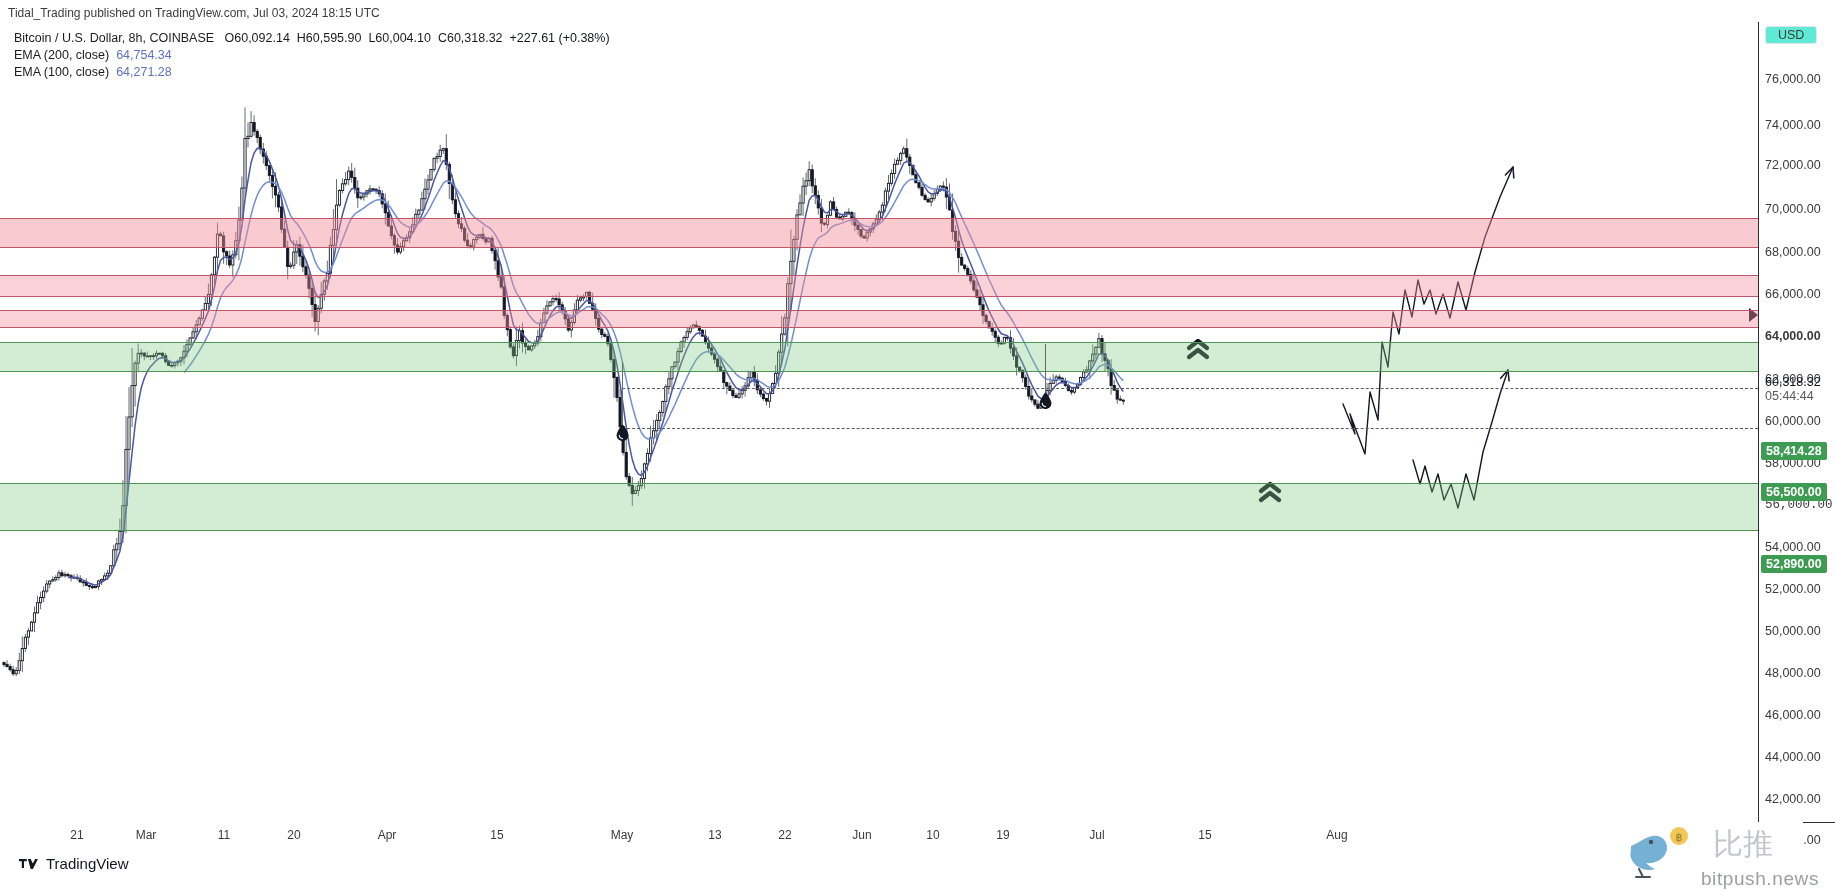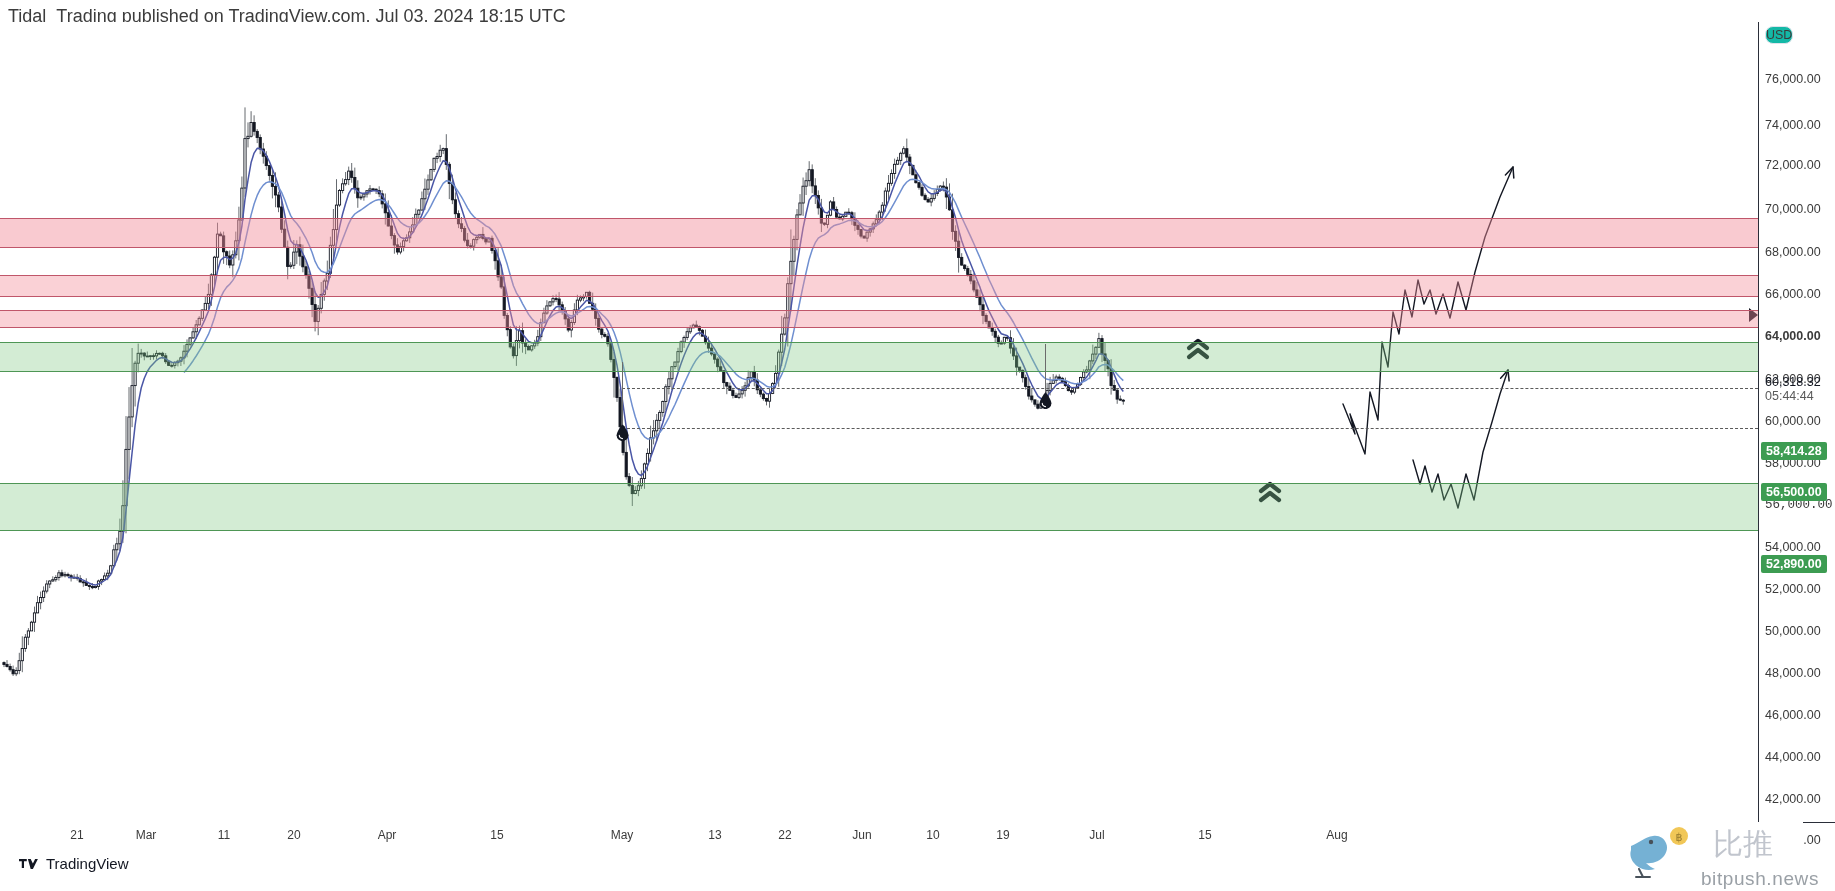--- a/index.html
+++ b/index.html
@@ -3,39 +3,39 @@
 <meta charset="utf-8">
 <style>
   html,body{margin:0;padding:0;background:#ffffff;}
   body{width:1835px;height:891px;overflow:hidden;
        font-family:"Liberation Sans","DejaVu Sans",sans-serif;
        color:#131722;-webkit-font-smoothing:antialiased;}
 
   #app{position:relative;width:1835px;height:891px;background:#fff;}
 
   
-  .publisher{position:absolute;left:8px;top:6px;font-size:18px;color:#3c3c3c;white-space:nowrap;}
+  .publisher{position:absolute;left:8px;top:6px;font-size:12px;color:#3c3c3c;white-space:nowrap;}
 
   
   .legend{position:absolute;left:14px;top:30px;line-height:17px;white-space:nowrap;}
   .legend .row{font-size:12.5px;color:#1c1c1c;}
   .legend .ema-val{color:#5c72c4;}
   .legend .pos{color:#131722;}
 
   
   #plot{position:absolute;left:0;top:22px;width:1758px;height:800px;overflow:hidden;background:#fff;
         border-bottom:1px solid #2a2e39;}
   #plotinner{position:absolute;inset:0;}
 
   
   #priceaxis{position:absolute;left:1758px;top:22px;width:77px;height:800px;background:#fff;
              border-left:1px solid #2a2e39;border-bottom:1px solid #2a2e39;}
   .ptick{position:absolute;left:6px;font-size:12.5px;color:#3b3b3b;white-space:nowrap;transform:translateY(-50%);}
   .usdbox{position:absolute;left:6px;top:4px;font-size:12.5px;color:#3b3b3b;
-          border:1px solid #e0e3eb;border-radius:8px;padding:1px 0;background:#14b8a6;}
+          border:1px solid #e0e3eb;border-radius:3px;padding:1px 12px;background:#5eead4;}
 
   .pbadge{position:absolute;left:2px;font-size:12.5px;font-weight:bold;color:#fff;background:#3d9c52;
           padding:2px 5px;border-radius:2px;white-space:nowrap;transform:translateY(-50%);z-index:6;}
   .plast{position:absolute;left:6px;font-size:12.5px;color:#131722;white-space:nowrap;line-height:14px;transform:translateY(-50%);}
   .plast .t{color:#5a5a5a;}
 
   
   #timeaxis{position:absolute;left:0;top:822px;width:1758px;height:30px;background:#fff;padding-left:45px;}
   .ttick{position:absolute;top:6px;font-size:12px;color:#3b3b3b;transform:translateX(-50%);white-space:nowrap;}
 
@@ -1635,20 +1635,36 @@
       <div class="ttick" style="left: 785px;">22</div>
       <div class="ttick" style="left: 862px;">Jun</div>
       <div class="ttick" style="left: 933px;">10</div>
       <div class="ttick" style="left: 1003px;">19</div>
       <div class="ttick" style="left: 1097px;">Jul</div>
       <div class="ttick" style="left: 1205px;">15</div>
       <div class="ttick" style="left: 1337px;">Aug</div>
     </div>
 
   <div class="legend">
+    <div class="row">
+      <span>Bitcoin / U.S. Dollar, 8h, COINBASE</span>
+      &nbsp;&nbsp;<span>O60,092.14</span>
+      &nbsp;<span>H60,595.90</span>
+      &nbsp;<span>L60,004.10</span>
+      &nbsp;<span>C60,318.32</span>
+      &nbsp;<span class="pos">+227.61 (+0.38%)</span>
+    </div>
+    <div class="row">
+      <span>EMA (200, close)</span>
+      &nbsp;<span class="ema-val">64,754.34</span>
+    </div>
+    <div class="row">
+      <span>EMA (100, close)</span>
+      &nbsp;<span class="ema-val">64,271.28</span>
+    </div>
   </div>
 
   <div class="brand">
     <span>
       <svg width="20" height="14" viewBox="0 0 36 24">
         <path d="M0 3h14v4H9v12H5V7H0z" fill="#131722"></path>
         <path d="M16 3h5l4 8 4-8h5L25 21h-4z" fill="#131722"></path>
       </svg>
     </span>
     <span class="tv-label">TradingView</span>

